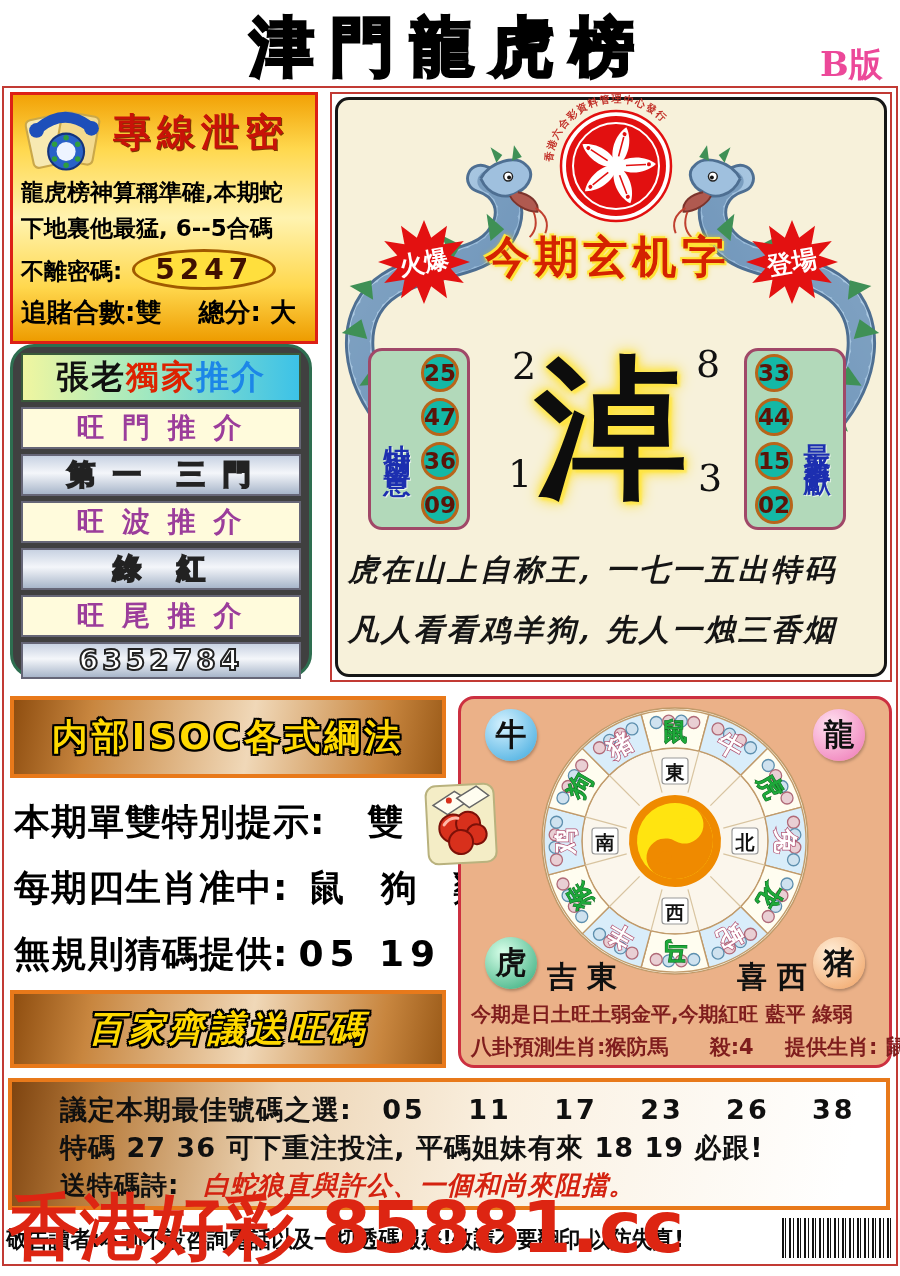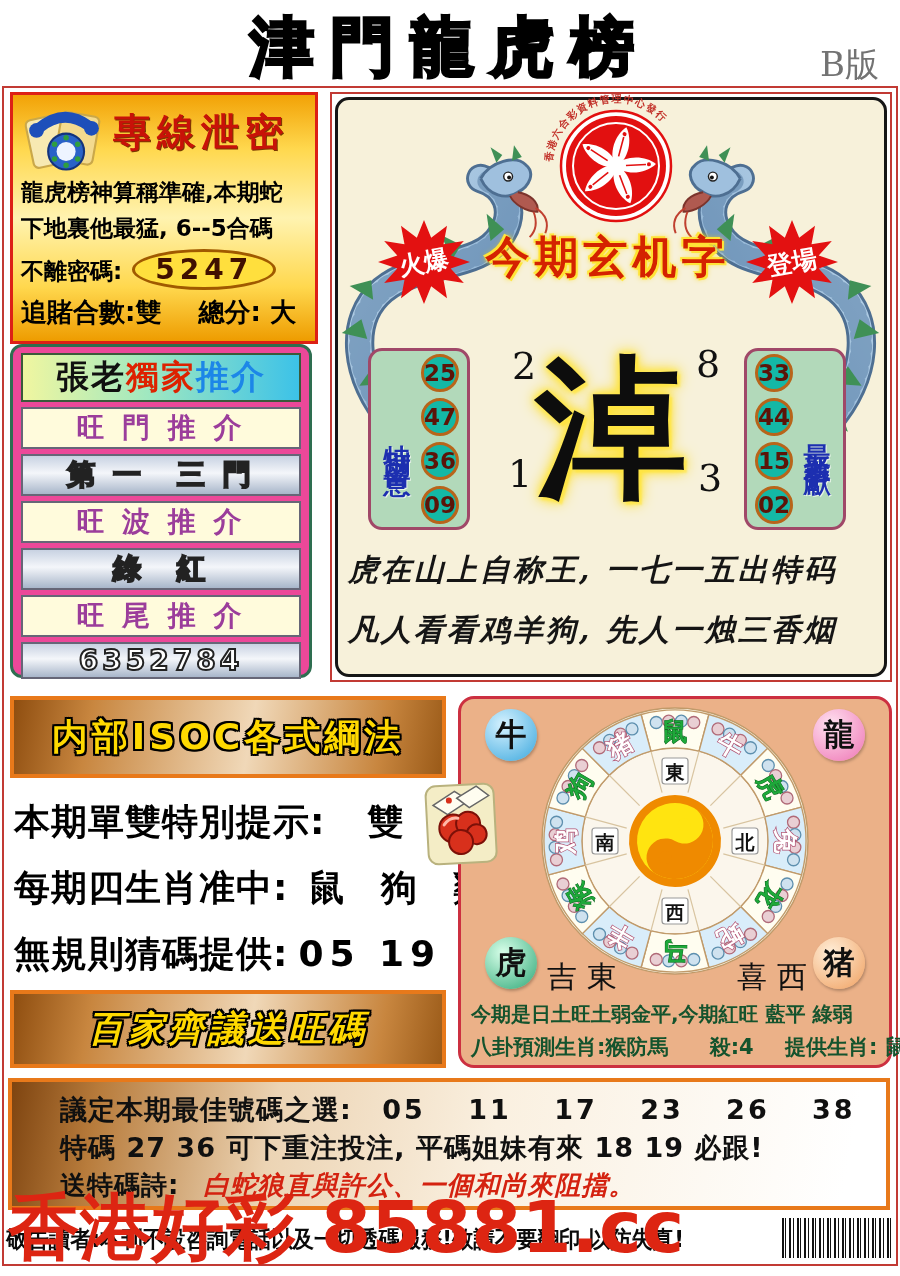--- a/index.html
+++ b/index.html
@@ -3,36 +3,36 @@
 <meta charset="utf-8">
 <style>
   html,body{margin:0;padding:0;background:#e9e9e9;}
   #page{position:relative;width:900px;height:1276px;background:#fff;margin:0 auto;overflow:hidden;
         font-family:"DejaVu Sans","Liberation Sans",sans-serif;}
   .abs{position:absolute;}
 
   
   #main-title{left:0;top:4px;width:900px;text-align:center;font-size:64px;font-weight:900;color:#000;
     letter-spacing:16px;-webkit-text-stroke:3px #000;font-family:"DejaVu Serif","Liberation Serif",serif;}
-  #edition{left:820px;top:42px;font-size:34px;font-weight:400;color:#737373;font-family:"DejaVu Serif",serif;}
+  #edition{left:820px;top:42px;font-size:34px;font-weight:700;color:#ec4899;font-family:"DejaVu Serif",serif;}
 
   #outer-frame{left:2px;top:86px;width:892px;height:1176px;border:2px solid #c23a34;}
 
   
   #hotline{left:10px;top:92px;width:302px;height:246px;border:3px solid #dd2016;
     background:linear-gradient(180deg,#f2a206 0%,#ffd84e 22%,#fff3b0 50%,#ffd84e 78%,#ee9c00 100%);}
   #hotline-header{left:100px;top:12px;font-size:38px;font-weight:900;color:#c81208;letter-spacing:6px;
     font-family:"DejaVu Serif",serif;text-shadow:1px 1px 0 #7a3a00;position:absolute;}
   .hot-line{position:absolute;left:8px;width:290px;font-size:23px;font-weight:900;color:#000;white-space:nowrap;}
   #secret-oval{display:inline-block;background:#ffdf3d;border:3px solid #a05a00;border-radius:50%;
     padding:1px 20px;font-size:28px;font-weight:900;color:#401000;letter-spacing:5px;margin-left:10px;}
 
   
-  #zhang{left:10px;top:344px;width:302px;height:334px;border:3px solid #2e6e50;border-radius:12px;
-    background:#ec4899;box-sizing:border-box;padding:6px 8px;display:flex;flex-direction:column;gap:5px;}
+  #zhang{left:10px;top:344px;width:302px;height:334px;border:3px solid #2e6e50;border-radius:24px;
+    background:#404040;box-sizing:border-box;padding:6px 8px;display:flex;flex-direction:column;gap:5px;}
   #zhang-header{height:46px;border:2px solid #3a5a3a;background:linear-gradient(90deg,#f0f6a0,#a0e8c0 45%,#3cc2e8);
     display:flex;align-items:center;justify-content:center;font-size:33px;font-weight:900;letter-spacing:2px;}
   #zhang-header .hb{color:#101010;} #zhang-header .hr{color:#dd2200;} #zhang-header .hu{color:#1c86e8;}
   .zrow{height:40px;border:2px solid #667;display:flex;align-items:center;justify-content:center;
     font-size:28px;font-weight:900;letter-spacing:4px;}
   .zrow.purple{background:#fffbdc;color:#9b3d9b;}
   .zrow.silver{background:linear-gradient(180deg,#c8d2e2,#f4f6fa 45%,#a8b6ca);color:#fff;
     -webkit-text-stroke:2px #222;}
 
   
@@ -69,22 +69,22 @@
 
   
   #zodiac-box{left:458px;top:696px;width:434px;height:372px;border:3px solid #cc3040;border-radius:16px;
     background:#ebb188;box-sizing:border-box;}
   .corner-badge{position:absolute;width:52px;height:52px;border-radius:50%;display:flex;align-items:center;
     justify-content:center;font-size:31px;font-weight:900;color:#101010;box-shadow:1px 2px 3px rgba(0,0,0,.25);}
   #badge-tl{background:radial-gradient(circle at 35% 30%,#d6f2ff,#3aa7dd);}
   #badge-tr{background:radial-gradient(circle at 35% 30%,#ffe2f0,#ee74b4);}
   #badge-bl{background:radial-gradient(circle at 35% 30%,#d8ffe9,#2fa878);}
   #badge-br{background:radial-gradient(circle at 35% 30%,#ffeed8,#f0a060);}
-  .luck{position:absolute;font-size:30px;font-weight:400;color:#101010;letter-spacing:10px;}
-  .znote{position:absolute;font-weight:900;color:#14532d;white-space:nowrap;}
+  .luck{position:absolute;font-size:30px;font-weight:700;color:#101010;letter-spacing:10px;}
+  .znote{position:absolute;font-weight:900;color:#7f1d1d;white-space:nowrap;}
 
   
   #verdict{left:8px;top:1078px;width:882px;height:132px;border:4px solid #e8791a;box-sizing:border-box;
     background:linear-gradient(100deg,#7e4410 0%,#b87c3c 10%,#ecd4b4 30%,#faf0e0 55%,#ffffff 95%);}
   .v-line{position:absolute;left:48px;font-size:27px;font-weight:900;color:#101010;white-space:nowrap;letter-spacing:1px;}
   .v-red{color:#d42210;font-family:"DejaVu Serif",serif;font-style:italic;}
 
   #watermark{left:8px;top:1180px;font-size:72px;font-weight:900;color:#dd2512;white-space:nowrap;z-index:40;
     letter-spacing:0px;}
   #footer-text{left:6px;top:1224px;font-size:23px;font-weight:900;color:#0a0a0a;white-space:nowrap;z-index:30;

